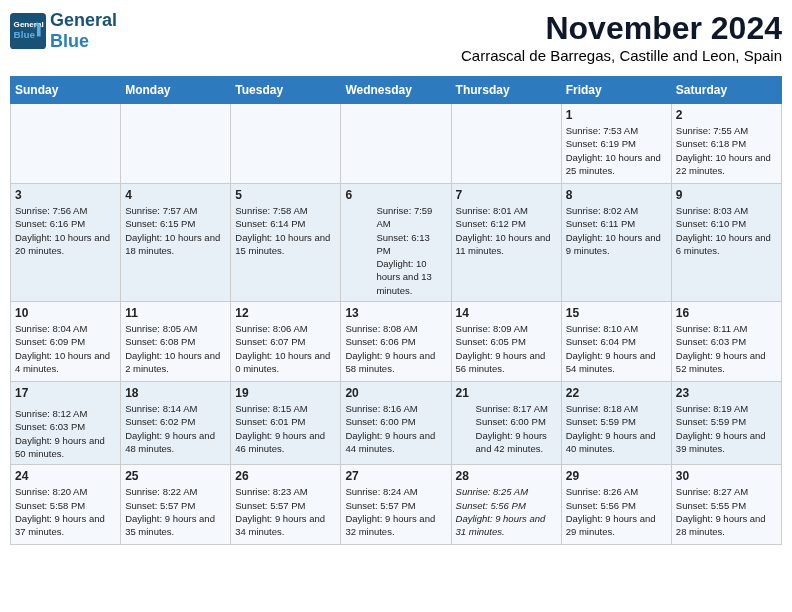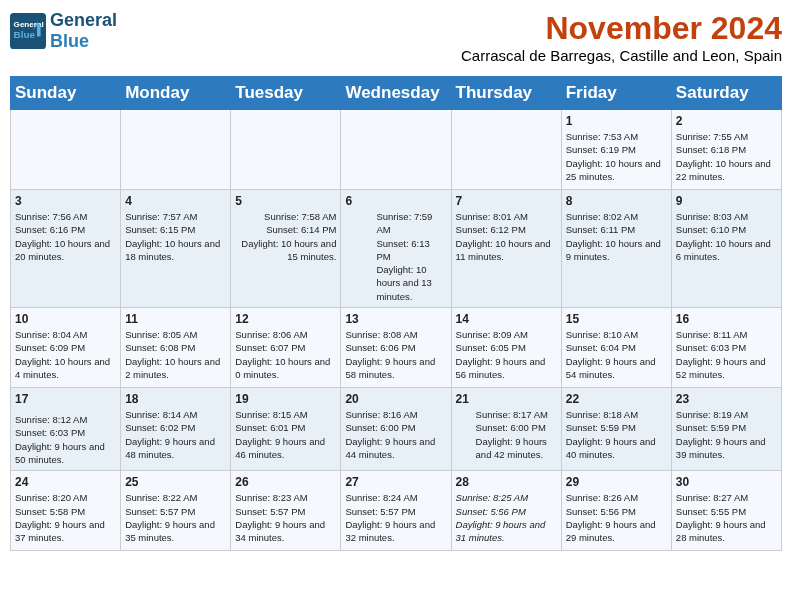--- a/index.html
+++ b/index.html
@@ -26,38 +26,38 @@
     .logo-general { color: #1a5276; }
     .logo-blue { color: #2980b9; }
     .logo-icon {
       width: 36px;
       height: 36px;
       margin-right: 4px;
     }
     .month-title {
       font-size: 32px;
       font-weight: bold;
-      color: #c2410c;
+      color: #0f172a;
       text-align: right;
     }
     .location-title {
       font-size: 15px;
       color: #000000;
       text-align: right;
       margin-bottom: 8px;
     }
     table {
       width: 100%;
       border-collapse: collapse;
       table-layout: fixed;
     }
     thead tr th {
       background-color: #2e7abf;
       color: #fff;
-      font-size: 17px;
+      font-size: 12px;
       font-weight: bold;
       padding: 6px 4px;
       text-align: left;
       border: 1px solid #2e7abf;
     }
     tbody tr td {
       vertical-align: top;
       border: 1px solid #ccc;
       padding: 4px 4px;
       font-size: 10px;
@@ -144,21 +144,21 @@
 Daylight: 10 hours and 20 minutes.</div>
         </td>
         <td>
           <div class="day-number">4</div>
           <div class="day-info" style="white-space: pre-line;">Sunrise: 7:57 AM
 Sunset: 6:15 PM
 Daylight: 10 hours and 18 minutes.</div>
         </td>
         <td>
           <div class="day-number">5</div>
-          <div class="day-info" style="white-space: pre-line; text-align: right;">Sunrise: 7:58 AM
+          <div class="day-info" style="white-space: pre-line;">Sunrise: 7:58 AM
 Sunset: 6:14 PM
 Daylight: 10 hours and 15 minutes.</div>
         </td>
         <td>
           <div class="day-number">6</div>
           <div class="day-info" style="white-space: pre-line; margin-left: 31px;">Sunrise: 7:59 AM
 Sunset: 6:13 PM
 Daylight: 10 hours and 13 minutes.</div>
         </td>
         <td>

